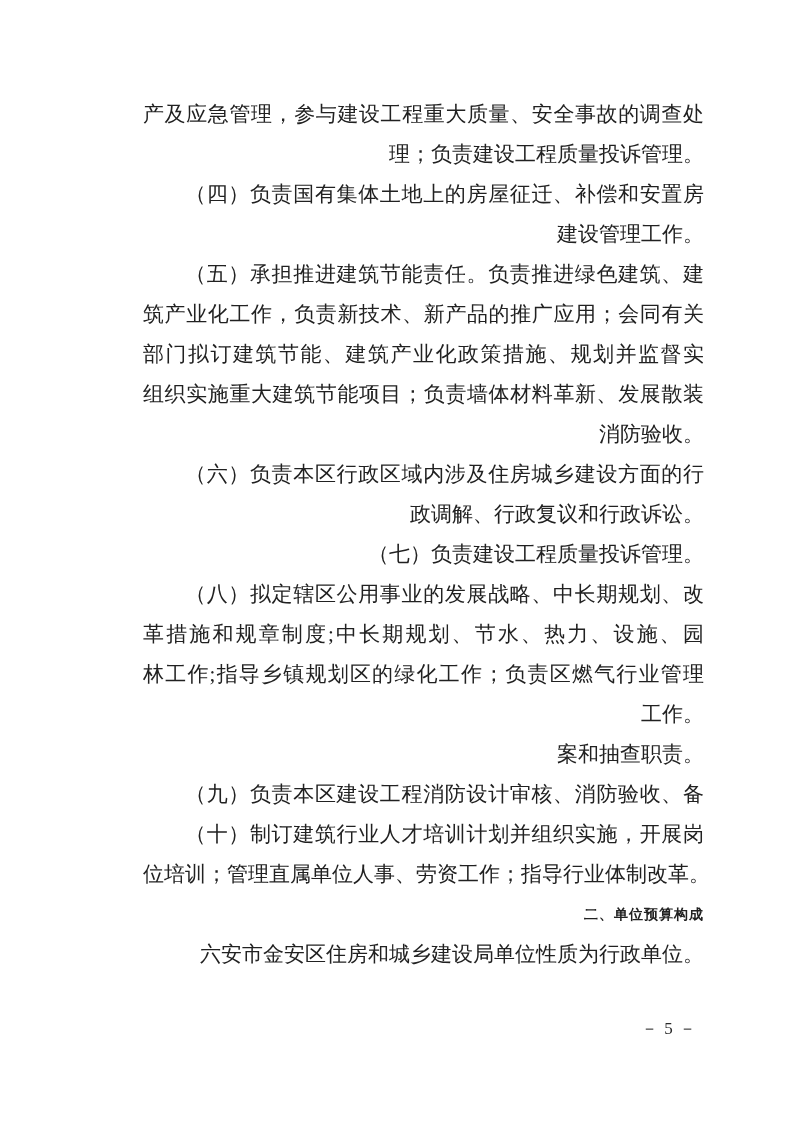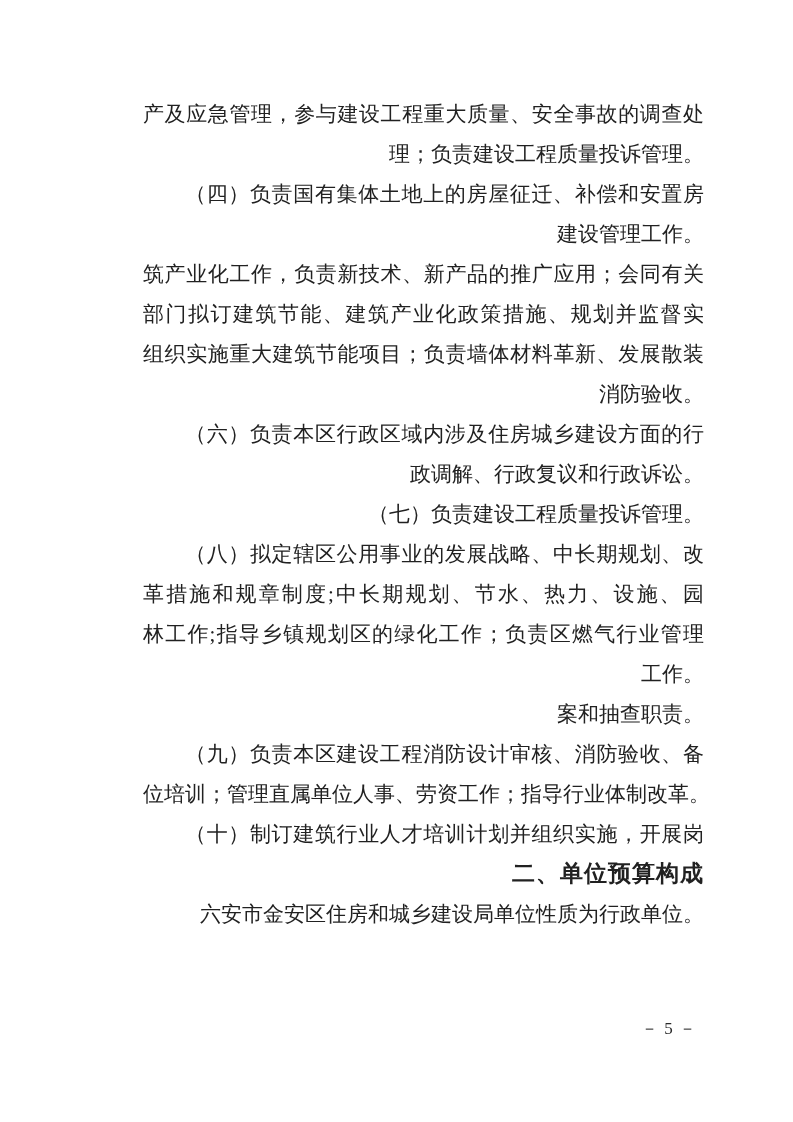--- a/index.html
+++ b/index.html
@@ -35,23 +35,23 @@
   .line.j {
     white-space: normal;
     text-align: justify;
     text-align-last: justify;
     text-justify: inter-character;
   }
   .line.ind {
     text-indent: 2em;
   }
   .line.heading {
-    font-family: Liberation Serif, serif;
+    font-family: Liberation Sans, sans-serif;
     font-weight: bold;
-    font-size: 23px;
+    font-size: 14px;
     letter-spacing: 1px;
   }
   .footer {
     position: absolute;
     top: 1018px;
     right: 121px;
     font-size: 17px;
     line-height: 22px;
     font-family: "Liberation Serif", "DejaVu Serif", serif;
     color: #2a2a2a;
@@ -60,32 +60,33 @@
 </style>
 </head>
 <body>
 
 <div class="page">
   <div class="content">
     <div class="line j">产及应急管理，参与建设工程重大质量、安全事故的调查处</div>
     <div class="line">理；负责建设工程质量投诉管理。</div>
     <div class="line j ind">（四）负责国有集体土地上的房屋征迁、补偿和安置房</div>
     <div class="line">建设管理工作。</div>
+    <div class="line j ind">（五）承担推进建筑节能责任。负责推进绿色建筑、建</div>
     <div class="line j">筑产业化工作，负责新技术、新产品的推广应用；会同有关</div>
     <div class="line j">部门拟订建筑节能、建筑产业化政策措施、规划并监督实施，</div>
     <div class="line j">组织实施重大建筑节能项目；负责墙体材料革新、发展散装</div>
     <div class="line">消防验收。</div>
     <div class="line j ind">（六）负责本区行政区域内涉及住房城乡建设方面的行</div>
     <div class="line">政调解、行政复议和行政诉讼。</div>
     <div class="line ind">（七）负责建设工程质量投诉管理。</div>
     <div class="line j ind">（八）拟定辖区公用事业的发展战略、中长期规划、改</div>
     <div class="line j">革措施和规章制度;中长期规划、节水、热力、设施、园</div>
     <div class="line j">林工作;指导乡镇规划区的绿化工作；负责区燃气行业管理</div>
     <div class="line">工作。</div>
     <div class="line">案和抽查职责。</div>
     <div class="line j ind">（九）负责本区建设工程消防设计审核、消防验收、备</div>
+    <div class="line j ind">（十）制订建筑行业人才培训计划并组织实施，开展岗</div>
     <div class="line">位培训；管理直属单位人事、劳资工作；指导行业体制改革。</div>
-    <div class="line j ind">（十）制订建筑行业人才培训计划并组织实施，开展岗</div>
     <div class="line ind heading">二、单位预算构成</div>
     <div class="line ind">六安市金安区住房和城乡建设局单位性质为行政单位。</div>
   </div>
   <div class="footer">－ 5 －</div>
 </div>
 
 </body></html>

